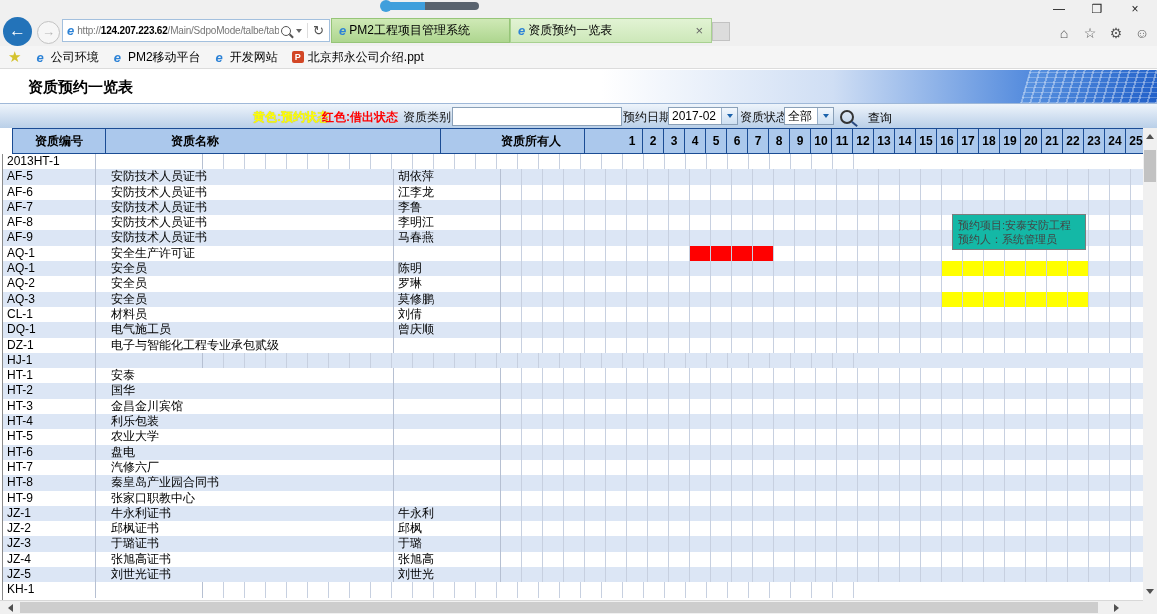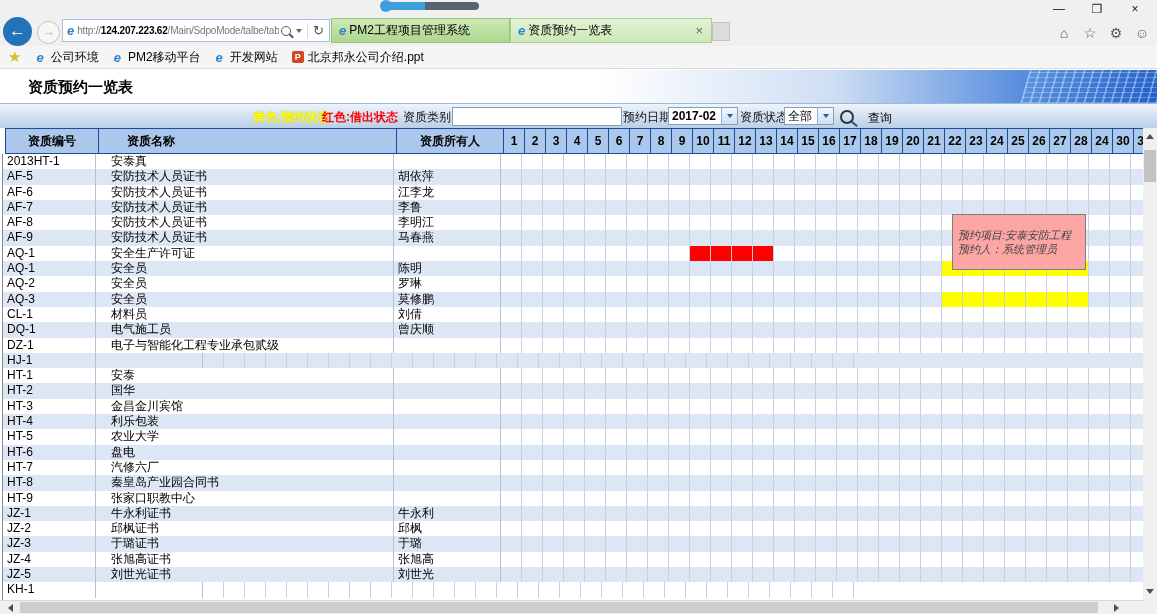--- a/index.html
+++ b/index.html
@@ -58,47 +58,47 @@
   #filterbar .lbl{position:absolute;top:5px;font-size:12px;color:#111;}
   #legend-reserved{position:absolute;left:253px;top:5px;color:#ffff00;font-weight:bold;text-shadow:0 0 1px rgba(140,140,0,.6);}
   #legend-borrowed{position:absolute;left:322px;top:5px;color:#ff0000;font-weight:bold;}
   #cat-input{position:absolute;left:452px;top:3px;width:162px;height:15px;border:1px solid #8aa0b8;font-size:12px;padding:1px 3px;}
   .selectbox{position:absolute;top:3px;height:18px;background:#fff;border:1px solid #8aa0b8;
       display:flex;align-items:center;box-sizing:border-box;cursor:pointer;}
   .selectbox .val{flex:1;padding:0 3px;font-size:12px;white-space:nowrap;}
   .selectbox .btn{width:15px;height:100%;background:linear-gradient(#f2f7fd,#cfe0f2);
       border-left:1px solid #9ab0c8;display:flex;align-items:center;justify-content:center;}
   .selectbox .btn i{width:0;height:0;border-left:3.5px solid transparent;border-right:3.5px solid transparent;border-top:4px solid #1b62ab;}
-  #date-select{left:668px;width:70px;font-weight:bold;}
+  #date-select{left:668px;width:70px;}
   #status-select{left:784px;width:50px;}
   #filter-mag{position:absolute;left:840px;top:6px;width:10px;height:10px;border:2px solid #333;border-radius:50%;cursor:pointer;}
   #filter-mag::after{content:"";position:absolute;width:7px;height:2px;background:#2a4a80;transform:rotate(40deg);right:-6px;bottom:-3px;}
   #search-btn{position:absolute;left:868px;top:6px;font-size:12px;color:#000;cursor:pointer;}
   
-  #thead{position:absolute;left:5px;top:128px;width:1141px;height:26px;display:flex;overflow:hidden;
-      background:#abc8ec;border-top:1px solid #1b4c94;border-bottom:1px solid #1b4c94;border-left:1px solid #1b4c94;box-sizing:border-box;}
+  #thead{position:absolute;left:12px;top:128px;width:1141px;height:26px;display:flex;overflow:hidden;
+      background:#abc8ec;border-top:1px solid #1b4c94;border-bottom:1px solid #1b4c94;border-left:1px solid #1b4c94;box-sizing:border-box;gap:37px;}
   .hcell{border-right:1px solid #1b4c94;font-weight:bold;font-size:12px;display:flex;align-items:center;
       justify-content:center;box-sizing:border-box;flex:none;height:100%;}
   .hcell.c1{width:93px;}
   .hcell.c2{width:298px;justify-content:flex-start;padding-left:28px;}
   .hcell.c3{width:107px;}
   #day-headers{display:flex;flex:none;height:100%;}
   .hcell.day{width:21px;}
   #tbody{position:absolute;left:2px;top:154px;width:1147px;height:446px;overflow:hidden;border-left:1px solid #8a8a8a;box-sizing:border-box;}
   .trow{display:flex;height:15.3px;background:#fff;}
   .trow.alt{background:#dce6f5;}
   .cell{flex:none;height:100%;box-sizing:border-box;border-right:1px solid #b6c0d2;font-size:12px;
       line-height:15px;white-space:nowrap;overflow:hidden;}
   .cell.c1{width:93px;padding-left:4px;}
   .cell.c2{width:298px;padding-left:15px;}
   .cell.c3{width:107px;padding-left:4px;}
   .cell.day{width:21px;border-right:1px solid #c7d0e0;}
   
-  #tooltip{position:absolute;left:952px;top:214px;width:122px;background:#fca5a5;border:1px solid #7d7d7d;
-      padding:13px 5px;font-size:11px;line-height:14px;color:#444;z-index:9;font-style:italic;}
+  #tooltip{position:absolute;left:952px;top:214px;width:122px;background:#14b8a6;border:1px solid #7d7d7d;
+      padding:3px 5px;font-size:11px;line-height:14px;color:#444;z-index:9;}
   
   #vscroll{position:absolute;left:1143px;top:128px;width:14px;height:472px;background:#f0f0f0;}
   .sb-btn{position:absolute;left:0;width:14px;height:17px;background:#f0f0f0;display:flex;align-items:center;justify-content:center;cursor:pointer;}
   .tri-u{width:0;height:0;border-left:4px solid transparent;border-right:4px solid transparent;border-bottom:5px solid #505050;}
   .tri-d{width:0;height:0;border-left:4px solid transparent;border-right:4px solid transparent;border-top:5px solid #505050;}
   .tri-l{width:0;height:0;border-top:4px solid transparent;border-bottom:4px solid transparent;border-right:5px solid #505050;}
   .tri-r{width:0;height:0;border-top:4px solid transparent;border-bottom:4px solid transparent;border-left:5px solid #505050;}
   #v-thumb{position:absolute;left:1px;top:22px;width:12px;height:32px;background:#c2c2c2;cursor:pointer;}
   #hscroll{position:absolute;left:0;top:600px;width:1143px;height:14px;background:#f0f0f0;border-top:1px solid #d8d8d8;box-sizing:border-box;}
   #h-left{position:absolute;left:2px;top:0;width:16px;height:13px;display:flex;align-items:center;justify-content:center;cursor:pointer;}
@@ -233,21 +233,20 @@
         <div class="hcell day">28</div>
         <div class="hcell day">24</div>
         <div class="hcell day">30</div>
         <div class="hcell day">31</div>
       </div>
   </div>
 
   <div id="tbody">
       <div class="trow">
         <div class="cell c1">2013HT-1</div>
-        <div class="cell c2">安泰真</div>
         <div class="cell c3"></div>
         <div class="cell day"></div>
         <div class="cell day"></div>
         <div class="cell day"></div>
         <div class="cell day"></div>
         <div class="cell day"></div>
         <div class="cell day"></div>
         <div class="cell day"></div>
         <div class="cell day"></div>
         <div class="cell day"></div>

